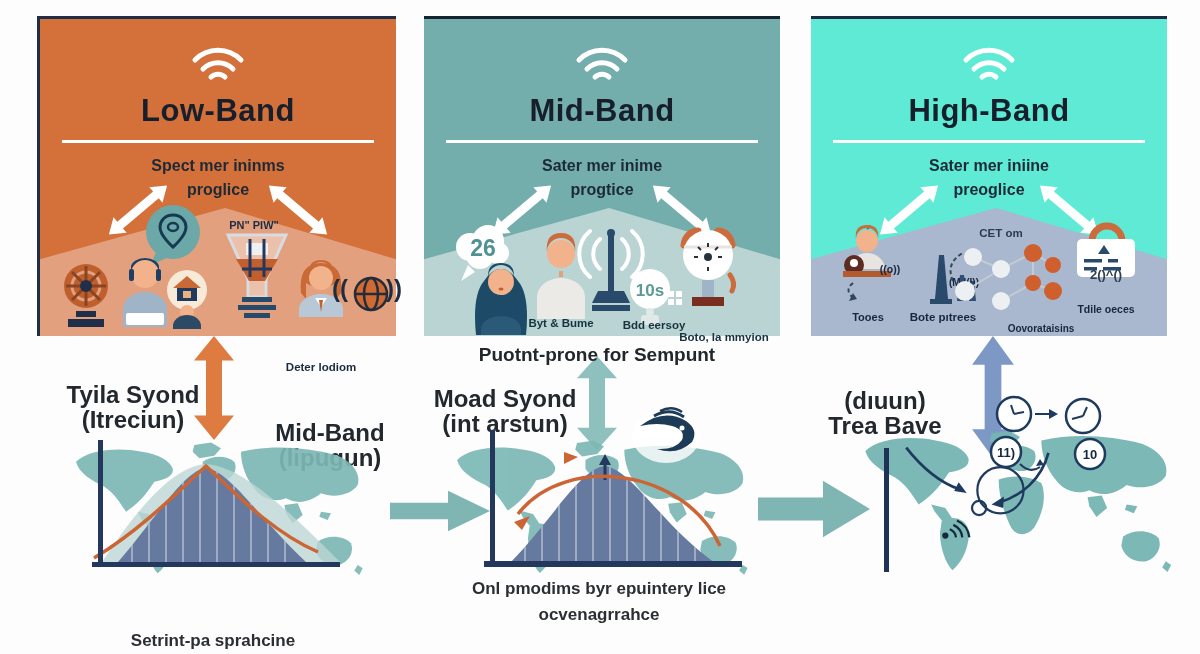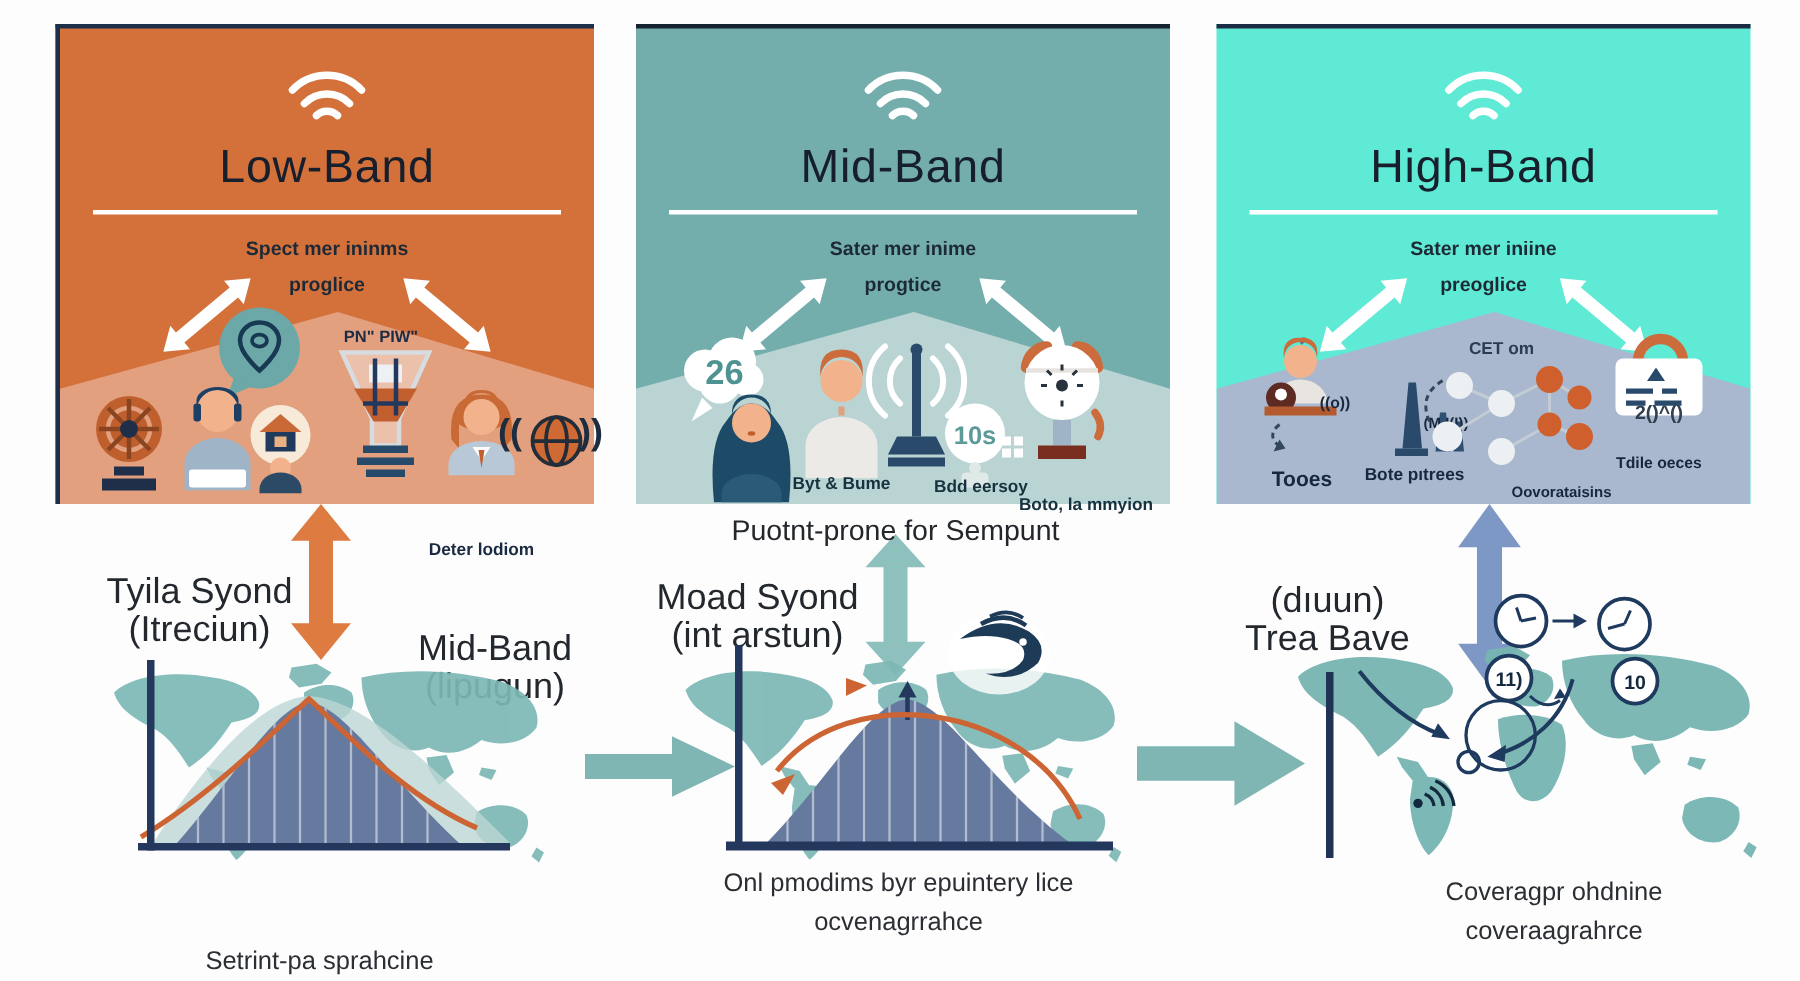--- a/index.html
+++ b/index.html
@@ -3,26 +3,26 @@
 <meta charset="utf-8">
 <style>
   html,body{margin:0;padding:0;background:#ffffff;}
   #canvas{position:relative;width:1200px;height:654px;background:#fdfdfd;overflow:hidden;
           font-family:"Liberation Sans",sans-serif;}
   .abs{position:absolute;}
   .panel{position:absolute;top:16px;width:356px;height:317px;border-top:3px solid #1e2f4a;}
   .mountain{position:absolute;left:0;right:0;bottom:0;height:128px;
             clip-path:polygon(0 40%,26% 20%,52% 0,100% 40%,100% 100%,0 100%);}
   .p-title{position:absolute;top:74px;left:0;right:0;text-align:center;
-           font-size:31px;font-weight:normal;color:#161f2b;letter-spacing:.5px;}
+           font-size:31px;font-weight:bold;color:#161f2b;letter-spacing:.5px;}
   .p-divider{position:absolute;top:121px;left:22px;right:22px;height:3px;background:#ffffff;}
   .p-sub{position:absolute;top:135px;left:0;right:0;text-align:center;
-         font-size:13px;font-weight:bold;color:#1d2936;line-height:24px;}
+         font-size:16px;font-weight:bold;color:#1d2936;line-height:24px;}
   .icon-label{position:absolute;text-align:center;font-weight:bold;color:#1a2a40;}
-  .t{position:absolute;font-weight:normal;text-align:center;}
+  .t{position:absolute;font-weight:bold;text-align:center;}
   .mid-label{font-size:24px;color:#23282e;line-height:25px;}
   .caption{font-size:17px;color:#2b2e33;line-height:26px;}
   svg text{font-family:"Liberation Sans",sans-serif;}
 </style>
 </head>
 <body>
 
 <div id="canvas">
 
   <div class="panel" style="left:37px;background:#d4713b;border-left:3px solid #1e2f4a;">
@@ -240,21 +240,21 @@
       <path d="M30,4 q5,-3 0,-6" stroke="#5b7288" stroke-width="2" fill="none"></path>
       <circle cx="30" cy="16" r="11" fill="#f2b28c"></circle>
       <path d="M19,14 a11,11 0 0 1 22,0 q2,-14 -11,-14 t-11,14 z" fill="#cc6b3c"></path>
       <path d="M12,44 a18,16 0 0 1 36,0 z" fill="#e8e4e0"></path>
       <circle cx="17" cy="40" r="10" fill="#5d2b22"></circle>
       <circle cx="17" cy="38" r="4" fill="#ffffff"></circle>
       <rect x="6" y="46" width="48" height="6" fill="#b35a2e"></rect>
       <path d="M16,58 q-10,8 2,16" stroke="#33475c" stroke-width="2" stroke-dasharray="4 3" fill="none"></path>
       <path d="M20,74 l-8,2 4,-8 z" fill="#33475c"></path>
     </svg>
-    <div class="icon-label" style="left:22px;top:292px;width:70px;font-size:14px;color:#17273d;">Tooes</div>
+    <div class="icon-label" style="left:22px;top:292px;width:70px;font-size:11px;color:#17273d;">Tooes</div>
 
     <div class="icon-label" style="left:56px;top:244px;width:46px;font-size:10.5px;color:#17273d;">((o))</div>
     <svg class="abs" style="left:98px;top:234px;" width="70" height="58" viewBox="0 0 70 58">
       <path d="M30,2 h5 l4,44 h-13 z" fill="#2a4a6b"></path>
       <rect x="21" y="46" width="22" height="5" fill="#2a4a6b"></rect>
       <path d="M51,22 h4 l3,26 h-10 z" fill="#2f4f73"></path>
       <path d="M62,28 h3 l2,20 h-7 z" fill="#2f4f73"></path>
     </svg>
     <div class="icon-label" style="left:126px;top:258px;width:54px;font-size:10px;color:#17273d;">(M,I(I))</div>
     <div class="icon-label" style="left:78px;top:292px;width:108px;font-size:11.5px;color:#17273d;">Bote pıtrees</div>
@@ -472,18 +472,14 @@
     <line x1="49" y1="20" x2="64" y2="20" stroke="#1e3a5e" stroke-width="2"></line>
     <path d="M72,20 l-9,-5 v10 z" fill="#1e3a5e"></path>
     <circle cx="20" cy="58" r="15" fill="#ffffff" stroke="#1e3a5e" stroke-width="2.5"></circle>
     <text x="20" y="63" text-anchor="middle" font-size="13" font-weight="bold" fill="#14293d">11)</text>
     <circle cx="104" cy="60" r="15" fill="#ffffff" stroke="#1e3a5e" stroke-width="2.5"></circle>
     <text x="104" y="65" text-anchor="middle" font-size="13" font-weight="bold" fill="#14293d">10</text>
     <path d="M34,70 q10,10 20,3" stroke="#1e3a5e" stroke-width="2" fill="none"></path>
     <path d="M58,71 l-8,1 4,-7 z" fill="#1e3a5e"></path>
   </svg>
 
-  <div class="t caption" style="left:896px;top:582px;width:280px;">
-    <div>Coveragpr ohdnine</div>
-    <div>coveraagrahrce</div>
-  </div>
 
 </div>
 
 </body></html>

